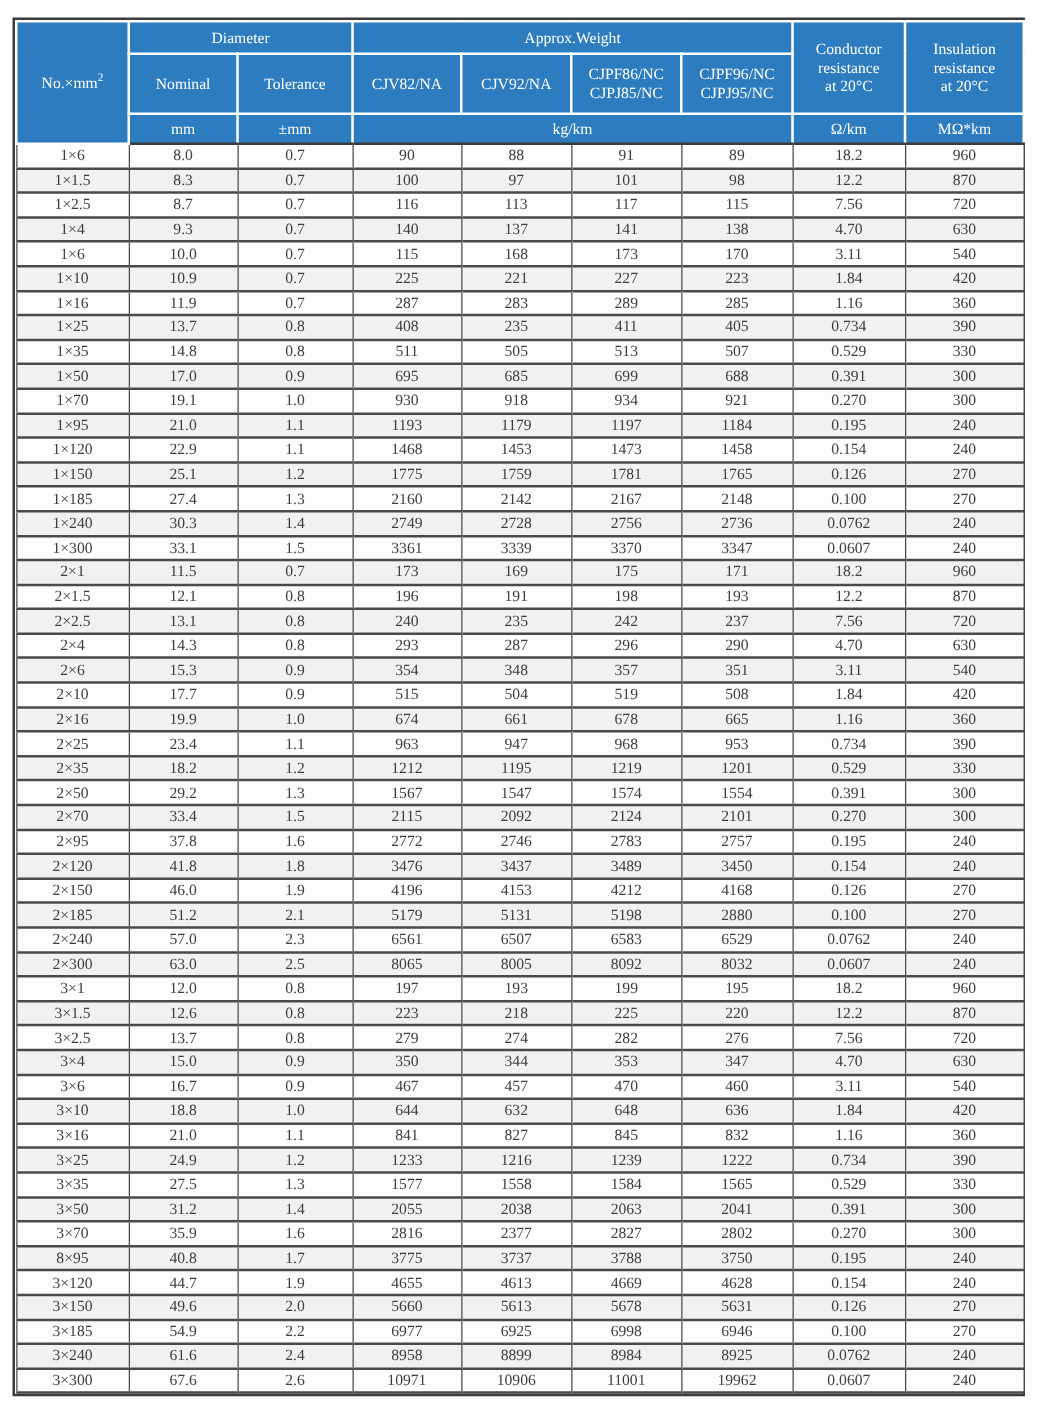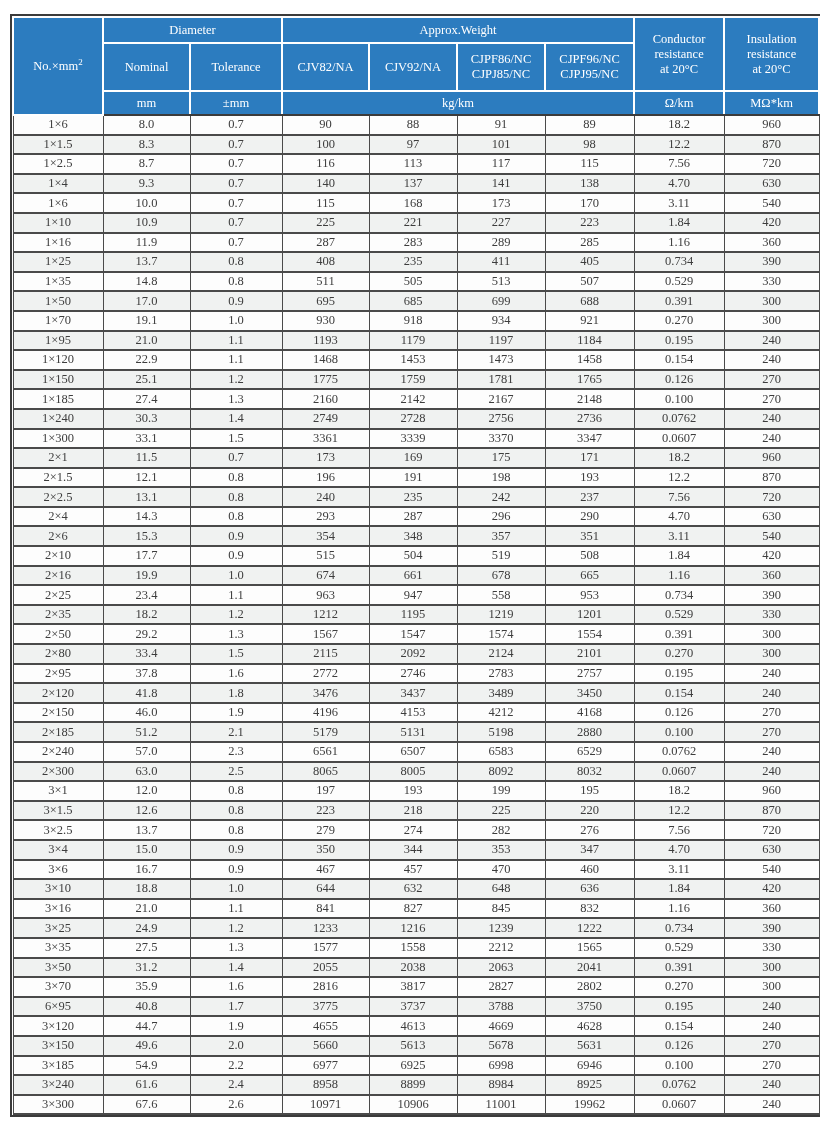--- a/index.html
+++ b/index.html
@@ -356,21 +356,21 @@
             <td>665</td>
             <td>1.16</td>
             <td>360</td>
           </tr>
           <tr>
             <td>2×25</td>
             <td>23.4</td>
             <td>1.1</td>
             <td>963</td>
             <td>947</td>
-            <td>558</td>
+            <td>968</td>
             <td>953</td>
             <td>0.734</td>
             <td>390</td>
           </tr>
           <tr>
             <td>2×35</td>
             <td>18.2</td>
             <td>1.2</td>
             <td>1212</td>
             <td>1195</td>
@@ -384,21 +384,21 @@
             <td>29.2</td>
             <td>1.3</td>
             <td>1567</td>
             <td>1547</td>
             <td>1574</td>
             <td>1554</td>
             <td>0.391</td>
             <td>300</td>
           </tr>
           <tr>
-            <td>2×80</td>
+            <td>2×70</td>
             <td>33.4</td>
             <td>1.5</td>
             <td>2115</td>
             <td>2092</td>
             <td>2124</td>
             <td>2101</td>
             <td>0.270</td>
             <td>300</td>
           </tr>
           <tr>
@@ -554,49 +554,49 @@
             <td>1222</td>
             <td>0.734</td>
             <td>390</td>
           </tr>
           <tr>
             <td>3×35</td>
             <td>27.5</td>
             <td>1.3</td>
             <td>1577</td>
             <td>1558</td>
-            <td>2212</td>
+            <td>1584</td>
             <td>1565</td>
             <td>0.529</td>
             <td>330</td>
           </tr>
           <tr>
             <td>3×50</td>
             <td>31.2</td>
             <td>1.4</td>
             <td>2055</td>
             <td>2038</td>
             <td>2063</td>
             <td>2041</td>
             <td>0.391</td>
             <td>300</td>
           </tr>
           <tr>
             <td>3×70</td>
             <td>35.9</td>
             <td>1.6</td>
             <td>2816</td>
-            <td>3817</td>
+            <td>2377</td>
             <td>2827</td>
             <td>2802</td>
             <td>0.270</td>
             <td>300</td>
           </tr>
           <tr>
-            <td>6×95</td>
+            <td>8×95</td>
             <td>40.8</td>
             <td>1.7</td>
             <td>3775</td>
             <td>3737</td>
             <td>3788</td>
             <td>3750</td>
             <td>0.195</td>
             <td>240</td>
           </tr>
           <tr>

